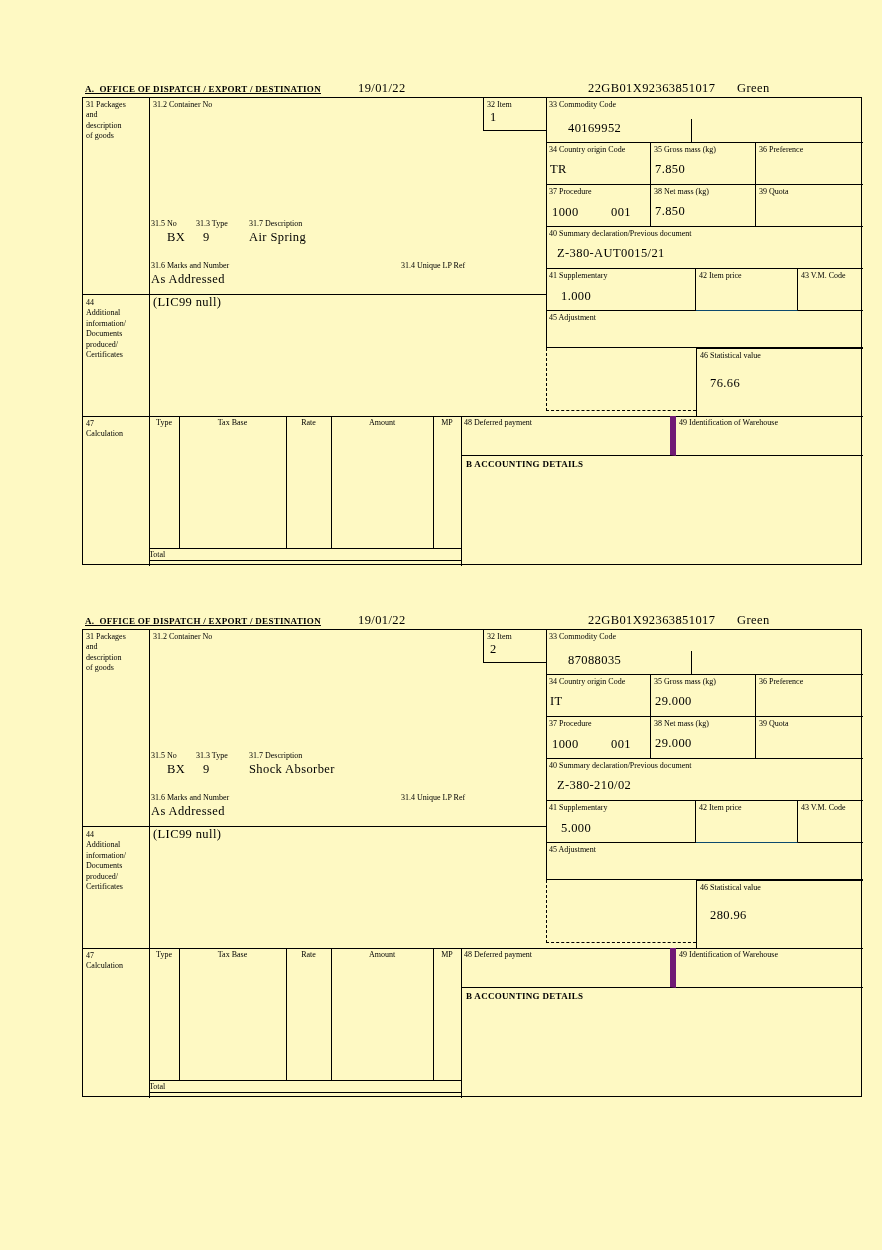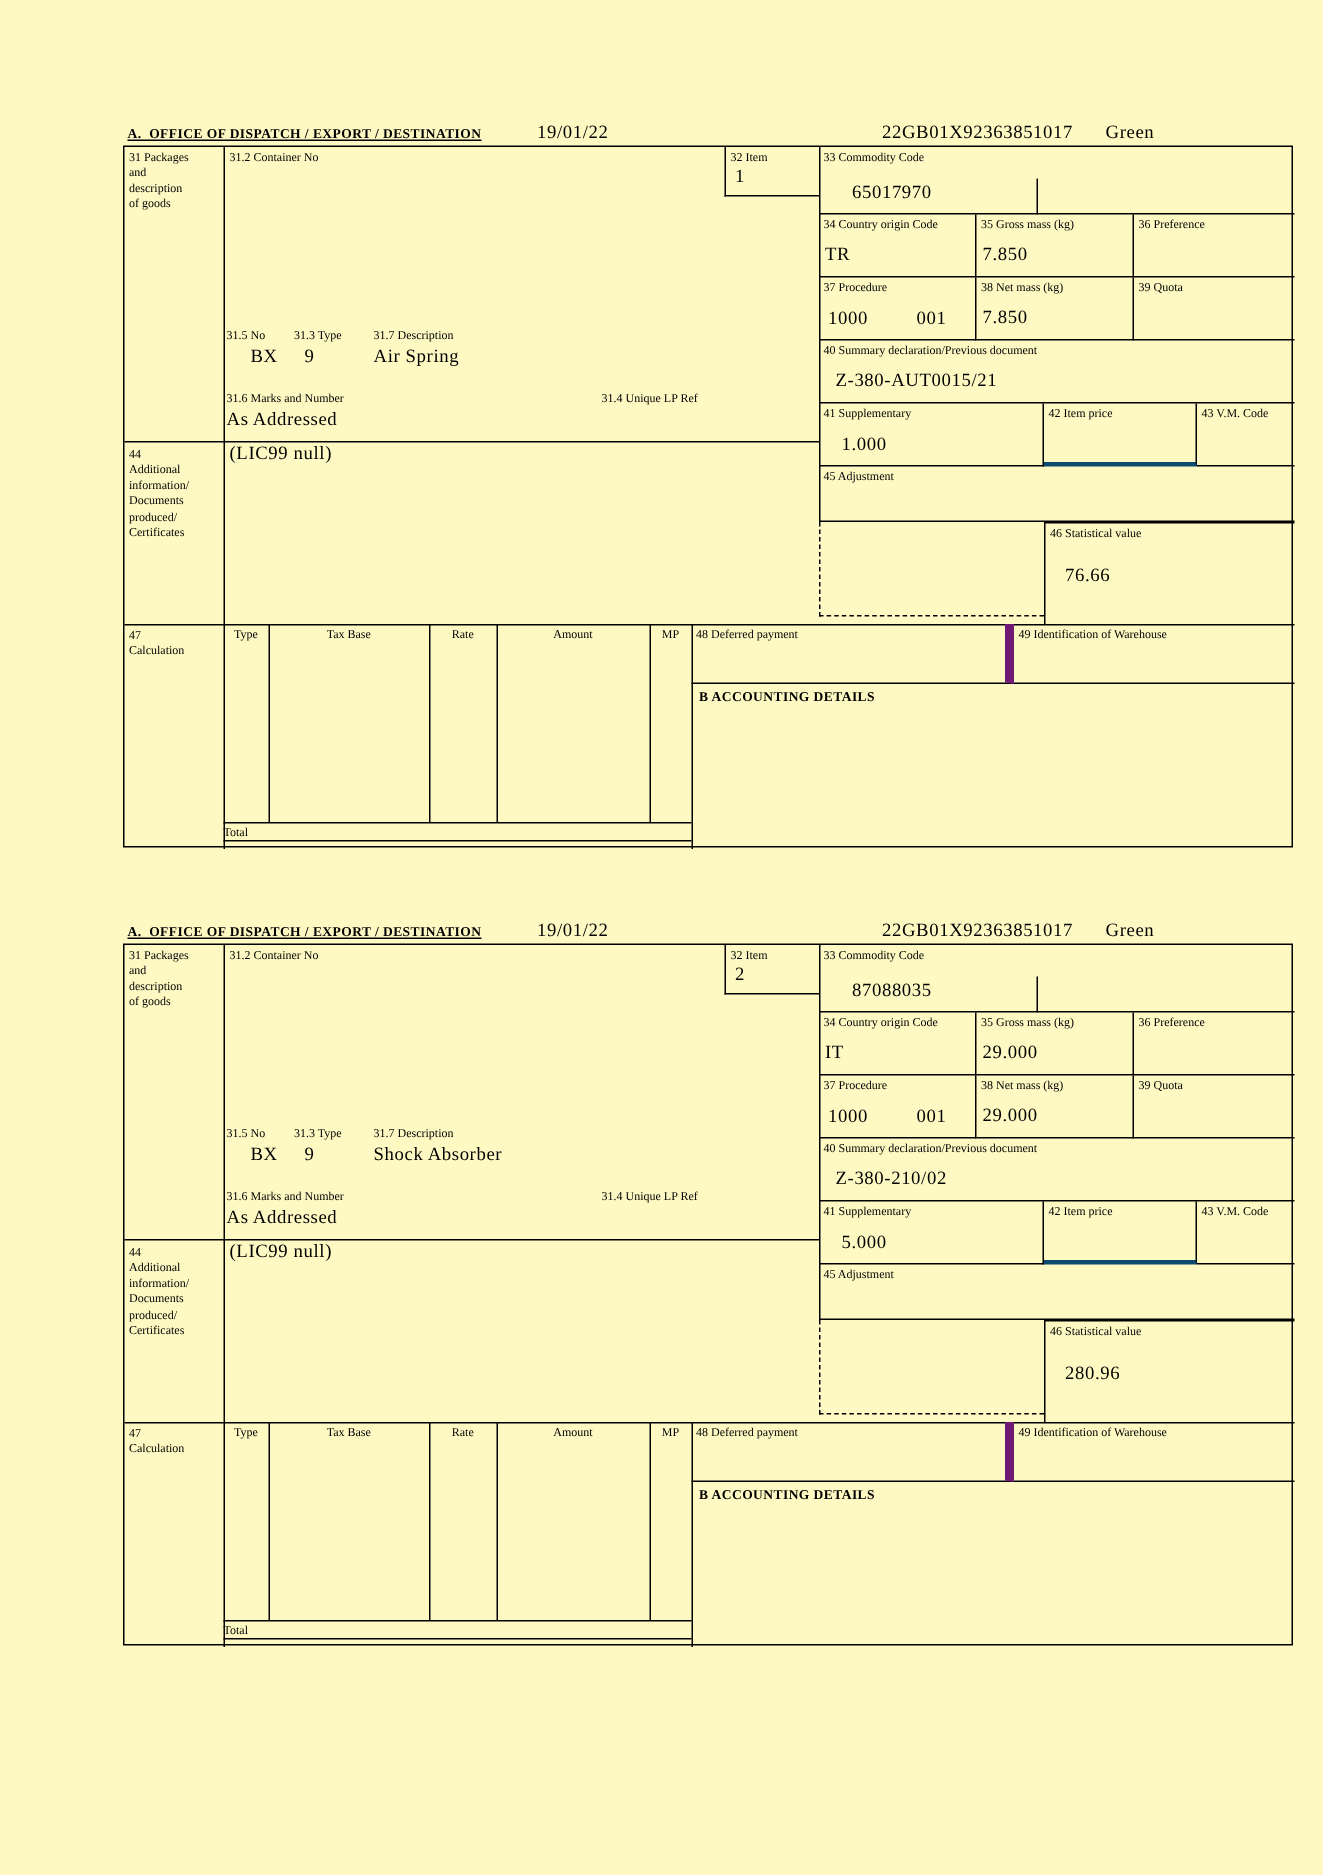--- a/index.html
+++ b/index.html
@@ -55,21 +55,21 @@
   .r39 { left:673px; top:87px; width:107px; height:42px; border-bottom:1px solid #000; }
   .v-cell { left:4px; top:19px; }
   .v37a { left:6px; top:20px; }
   .v37b { left:65px; top:20px; }
 
   .r40 { left:463px; top:129px; width:317px; height:42px; border-bottom:1px solid #000; }
   .v40 { left:11px; top:19px; }
 
   .r41 { left:463px; top:171px; width:150px; height:42px; border-right:1px solid #000; border-bottom:1px solid #000; }
   .v41 { left:15px; top:20px; }
-  .r42 { left:613px; top:171px; width:102px; height:42px; border-right:1px solid #000; border-bottom:3px solid #0c4a6e; }
+  .r42 { left:613px; top:171px; width:102px; height:42px; border-right:1px solid #000; border-bottom:1px solid #0c4a6e; }
   .r43 { left:715px; top:171px; width:65px; height:42px; border-bottom:1px solid #000; }
 
   .r45 { left:463px; top:213px; width:317px; height:37px; border-bottom:1px solid #000; }
   .dash46 { position:absolute; left:463px; top:250px; width:150px; height:63px;
             border-left:1px dashed #000; border-bottom:1px dashed #000; }
   .r46 { left:613px; top:250px; width:167px; height:68px; border-top:1px solid #000; border-left:1px solid #000; }
   .v46 { left:13px; top:27px; }
 
   .h-mid { left:0; top:196px; width:463px; }
   .l44 { left:3px; top:200px; width:60px; }
@@ -125,21 +125,21 @@
       <div class="vline v-leftcol"></div>
       <div class="vline v-mid"></div>
 
       <div class="cell box32">
         <span class="lbl">32 Item</span>
         <span class="val v32">1</span>
       </div>
 
       <div class="cell r33">
         <span class="lbl">33 Commodity Code</span>
-        <span class="val v33">65017970</span>
+        <span class="val v33">40169952</span>
         <div class="tick33"></div>
       </div>
 
       <div class="cell r34">
         <span class="lbl">34 Country origin Code</span>
         <span class="val v-cell">TR</span>
       </div>
       <div class="cell r35">
         <span class="lbl">35 Gross mass (kg)</span>
         <span class="val v-cell">7.850</span>

